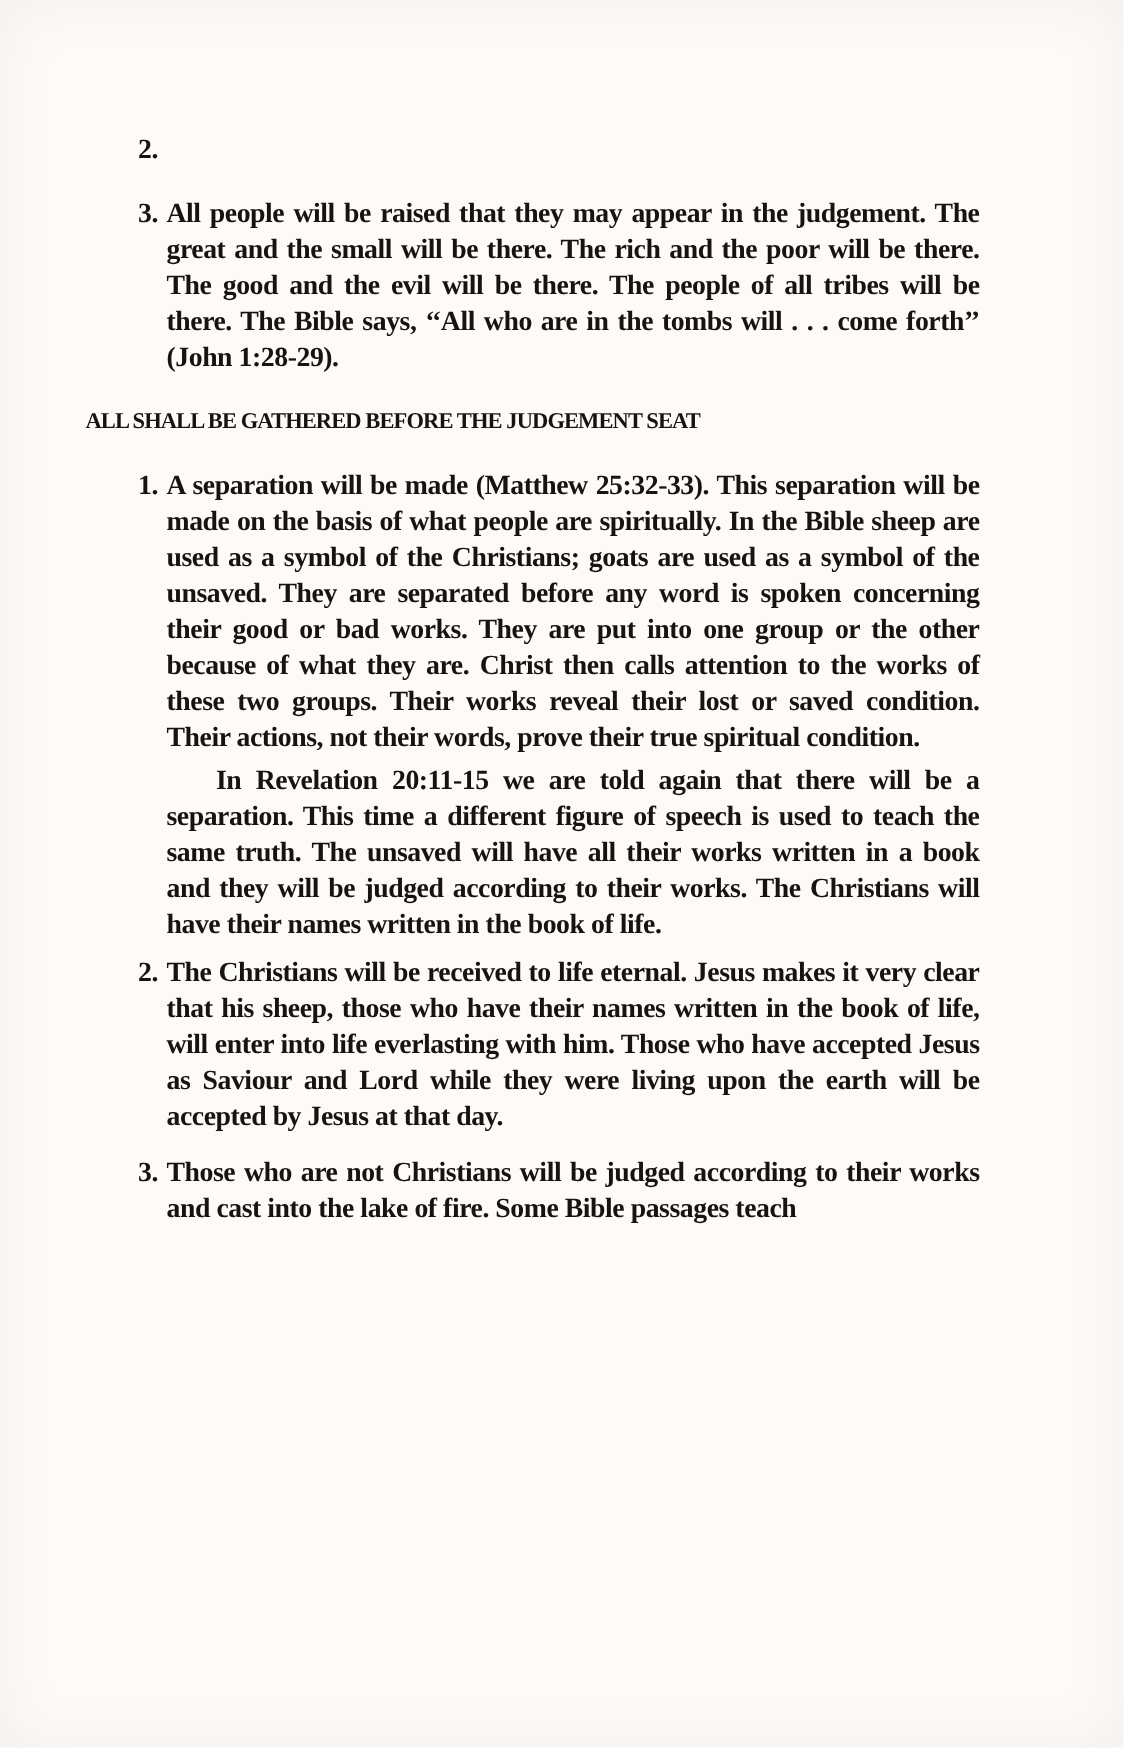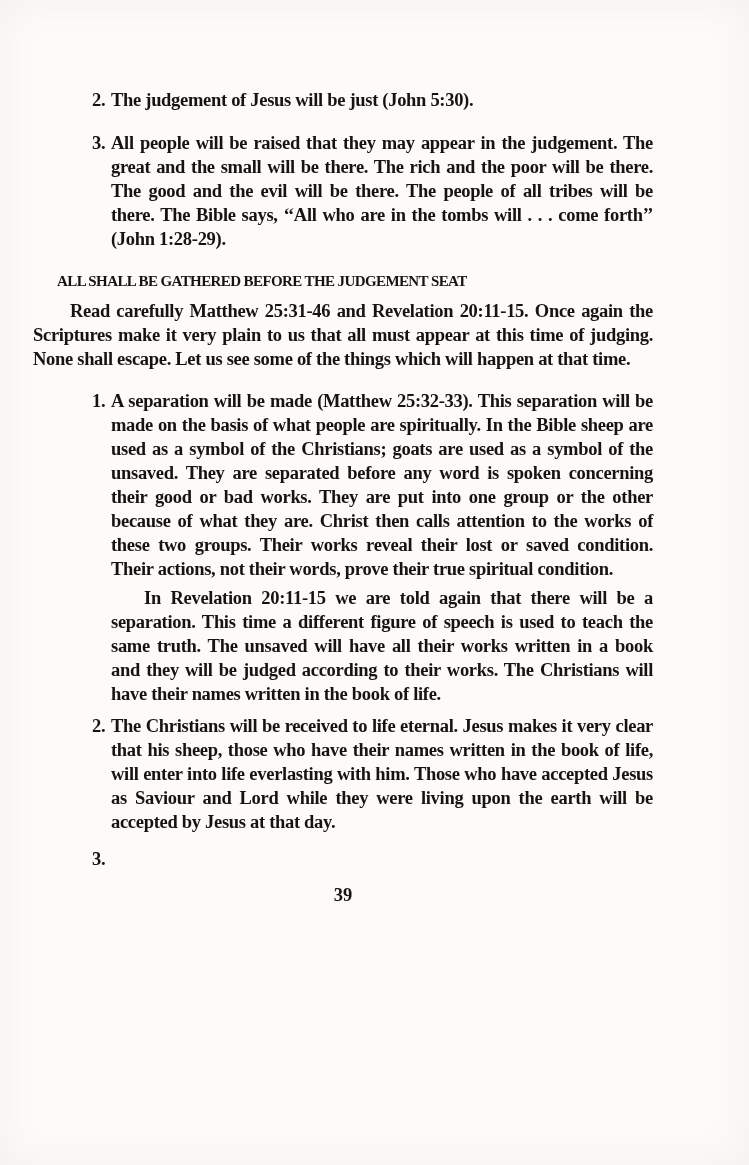--- a/index.html
+++ b/index.html
@@ -72,51 +72,49 @@
   }
 </style>
 </head>
 <body>
 
 <div class="page">
   <div class="content">
 
     <div class="li">
       <span class="num">2.</span>
-      <div class="body">
-        <p>The judgement of Jesus will be just (John 5:30).</p>
-      </div>
     </div>
 
     <div class="li gap-top">
       <span class="num">3.</span>
       <div class="body">
         <p>All people will be raised that they may appear in the judgement. The great and the small will be there. The rich and the poor will be there. The good and the evil will be there. The people of all tribes will be there. The Bible says, ‘‘All who are in the tombs will . . . come forth’’ (John 1:28-29).</p>
       </div>
     </div>
 
     <h1 class="heading">ALL SHALL BE GATHERED BEFORE THE JUDGEMENT SEAT</h1>
 
-    <p class="intro">Read carefully Matthew 25:31-46 and Revelation 20:11-15. Once again the Scriptures make it very plain to us that all must appear at this time of judging. None shall escape. Let us see some of the things which will happen at that time.</p>
 
     <div class="li item-1">
       <span class="num">1.</span>
       <div class="body">
         <p>A separation will be made (Matthew 25:32-33). This separation will be made on the basis of what people are spiritually. In the Bible sheep are used as a symbol of the Christians; goats are used as a symbol of the unsaved. They are separated before any word is spoken concerning their good or bad works. They are put into one group or the other because of what they are. Christ then calls attention to the works of these two groups. Their works reveal their lost or saved condition. Their actions, not their words, prove their true spiritual condition.</p>
         <p class="ind">In Revelation 20:11-15 we are told again that there will be a separation. This time a different figure of speech is used to teach the same truth. The unsaved will have all their works written in a book and they will be judged according to their works. The Christians will have their names written in the book of life.</p>
       </div>
     </div>
 
     <div class="li item-2">
       <span class="num">2.</span>
       <div class="body">
         <p>The Christians will be received to life eternal. Jesus makes it very clear that his sheep, those who have their names written in the book of life, will enter into life everlasting with him. Those who have accepted Jesus as Saviour and Lord while they were living upon the earth will be accepted by Jesus at that day.</p>
       </div>
     </div>
 
     <div class="li item-3">
       <span class="num">3.</span>
+      <div class="body">
+        <p>Those who are not Christians will be judged according to their works and cast into the lake of fire. Some Bible passages teach</p>
+      </div>
     </div>
 
-    <div class="page-number">39</div>
 
   </div>
 </div>
 
 </body></html>

